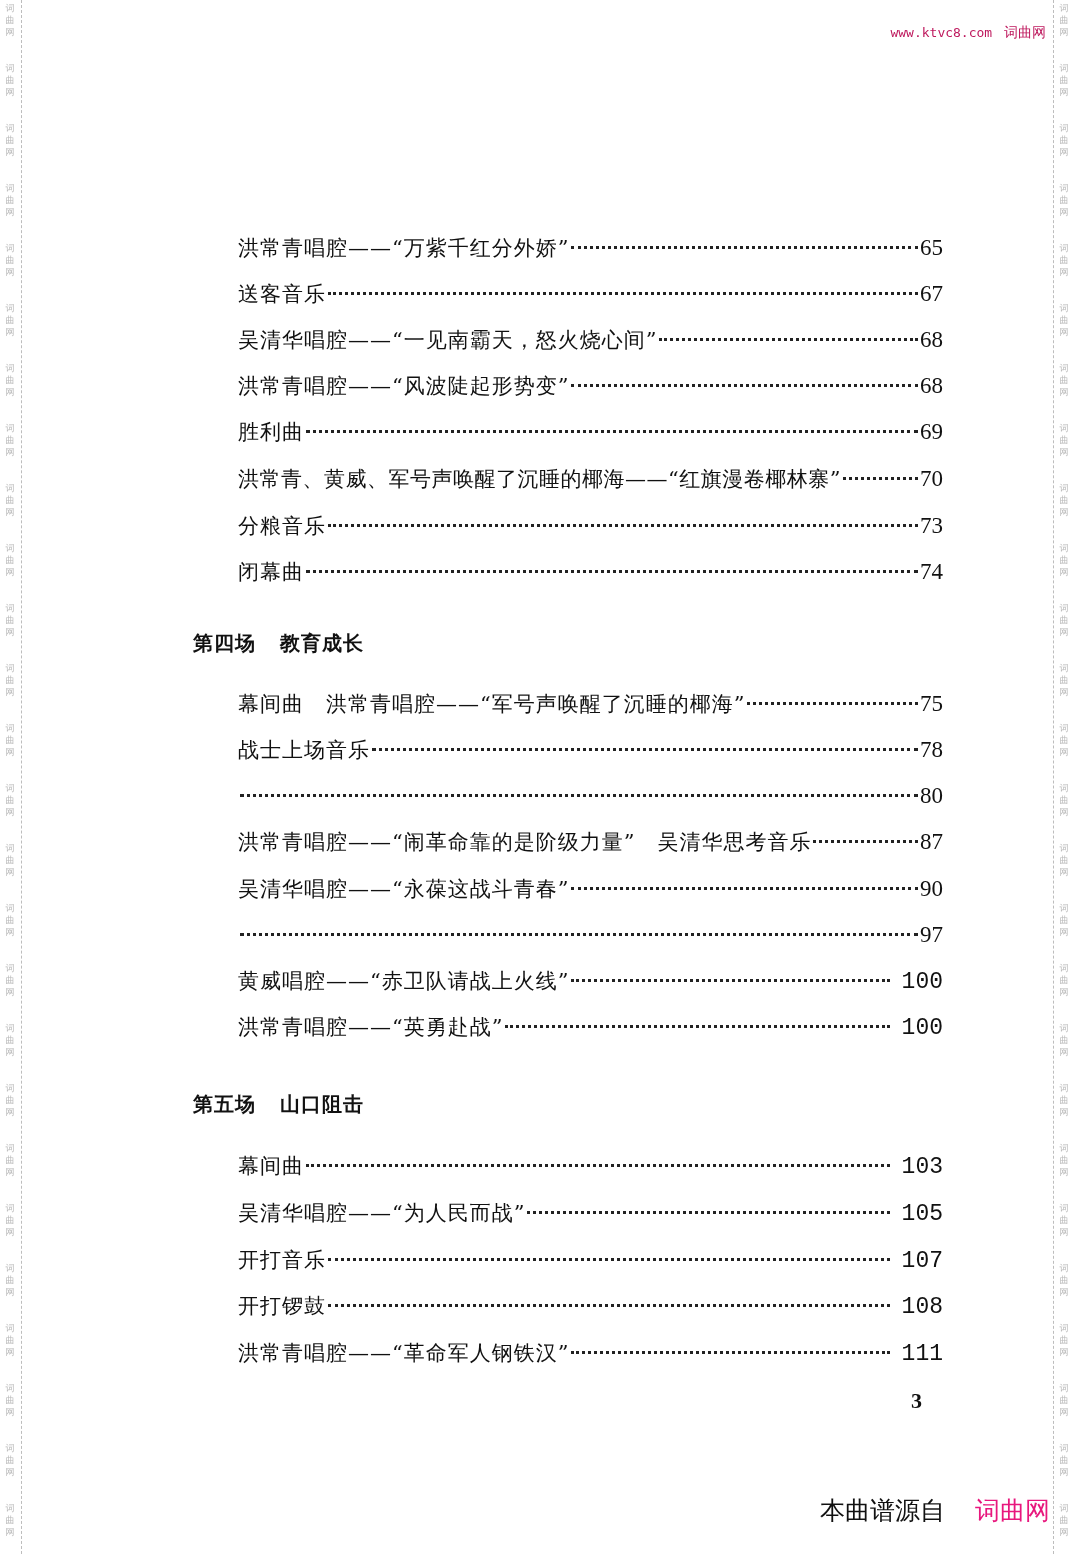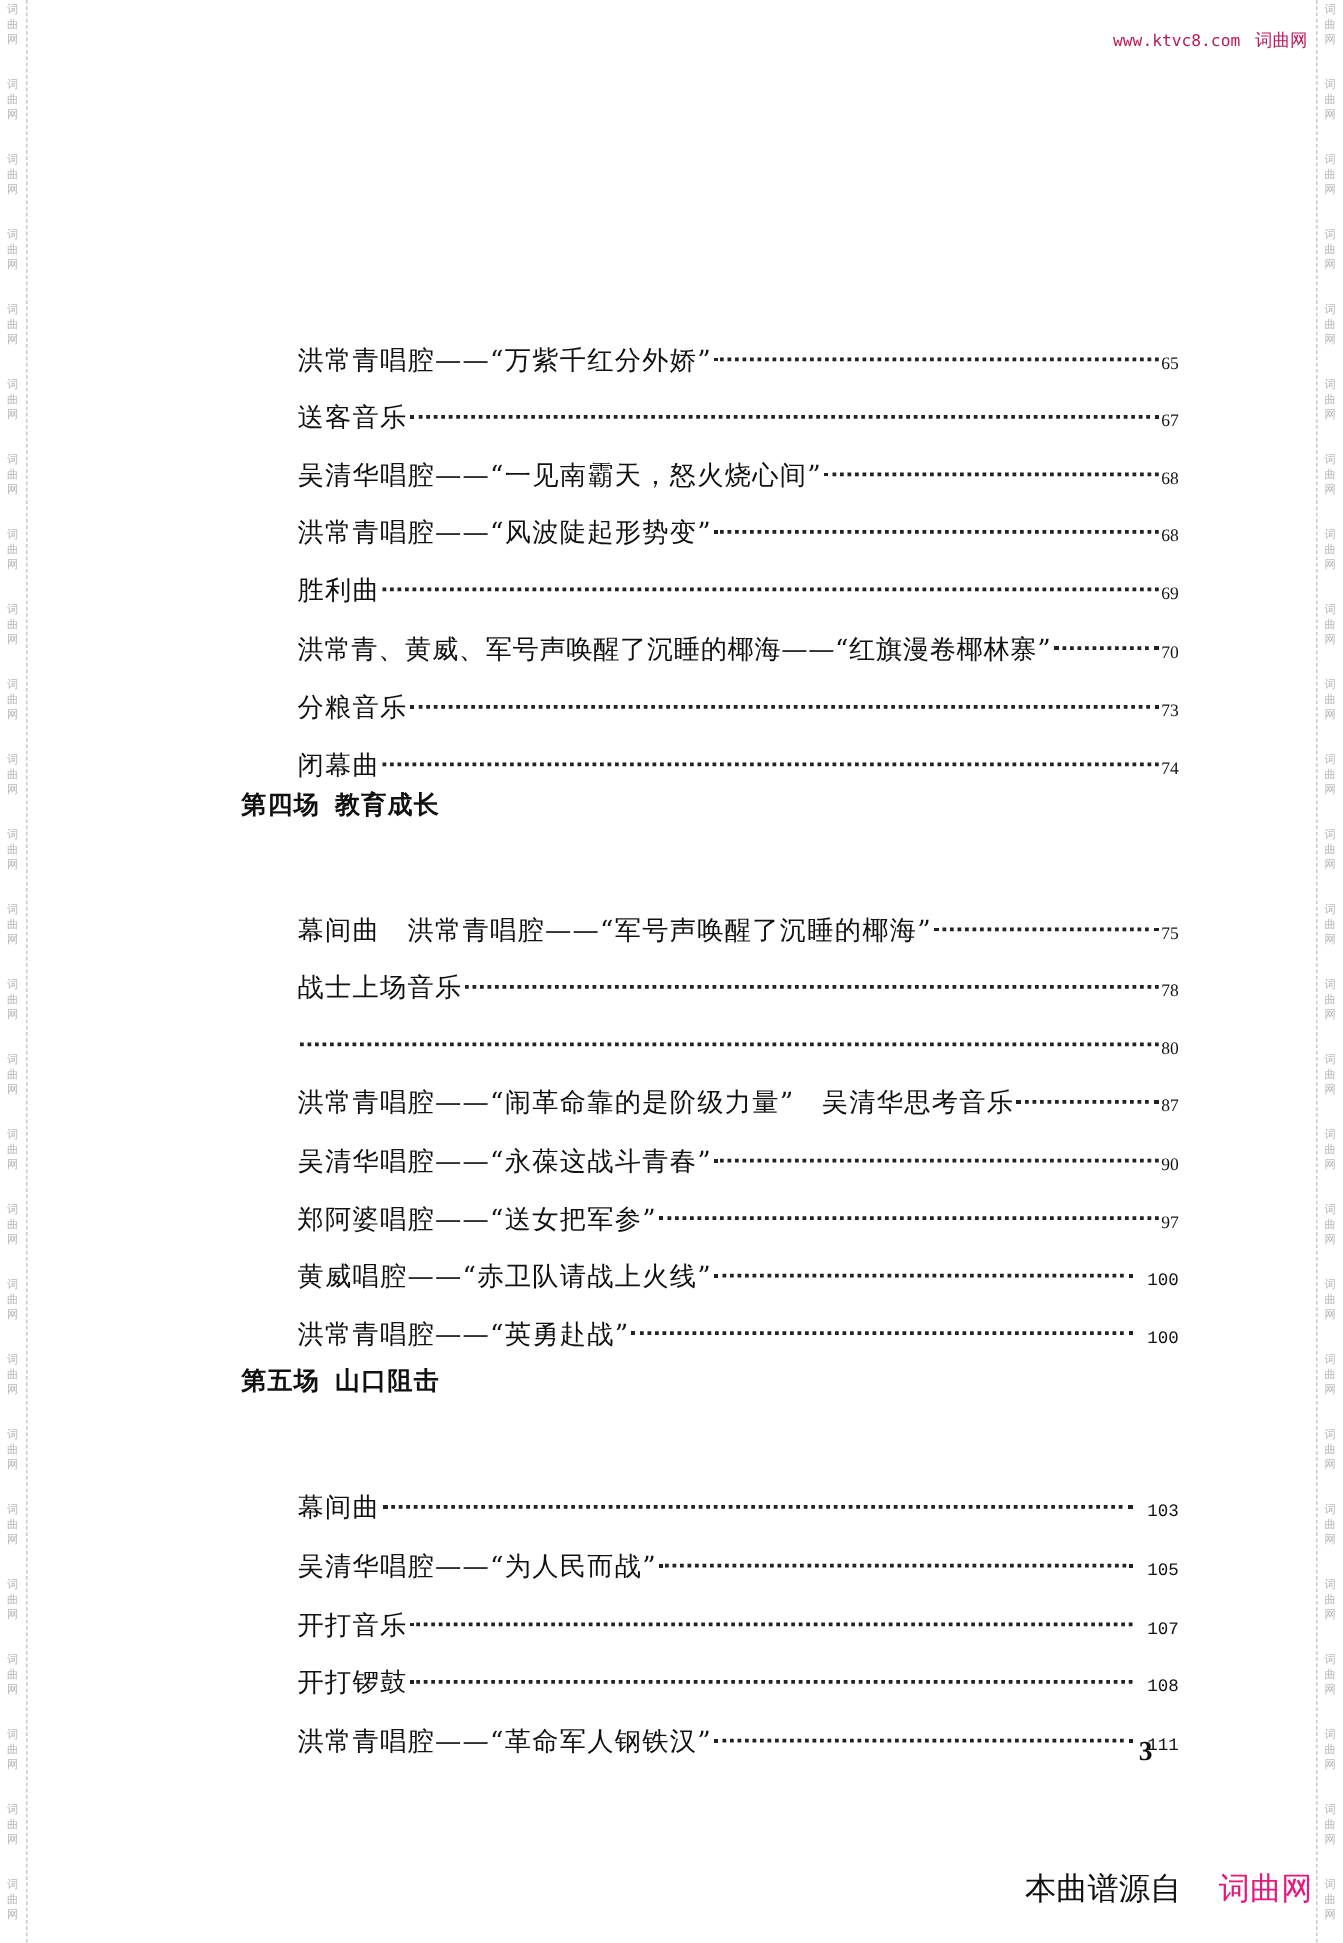--- a/index.html
+++ b/index.html
@@ -47,30 +47,29 @@
     }
     .entry .title { white-space: nowrap; }
     .entry .leader {
       flex: 1; margin: 0 2px;
       border-bottom: 3px dotted #222;
       transform: translateY(-6px);
       min-width: 20px;
     }
     .entry .page {
       font-family: "Liberation Serif", serif;
-      font-size: 14px; letter-spacing: 0;
+      font-size: 23px; letter-spacing: 0;
       white-space: nowrap;
-      margin-top: 44px;
     }
     .entry .page.wide { margin-left: 10px; font-family: Liberation Mono, monospace; }
     .section-heading {
       position: absolute; left: 193px;
       font-family: "DejaVu Sans", sans-serif;
       font-weight: bold; font-size: 20px; letter-spacing: 1px;
-      display: flex; gap: 12px;
+      display: flex; gap: 24px;
     }
     .page-number {
       position: absolute; left: 911px; top: 1388px;
       font-family: "Liberation Serif", serif; font-weight: bold; font-size: 22px;
     }
     .footer-source {
       position: absolute; left: 820px; top: 1494px;
       font-family: "DejaVu Sans", sans-serif; font-size: 25px;
     }
     .footer-source .label { color: #111; }
@@ -416,21 +415,20 @@
     <span class="title">洪常青唱腔——“闹革命靠的是阶级力量”　吴清华思考音乐</span>
     <span class="leader"></span>
     <span class="page">87</span>
   </div>
   <div class="entry" style="top:875px">
     <span class="title">吴清华唱腔——“永葆这战斗青春”</span>
     <span class="leader"></span>
     <span class="page">90</span>
   </div>
   <div class="entry" style="top:921px">
-    <span class="title">郑阿婆唱腔——“送女把军参”</span>
     <span class="leader"></span>
     <span class="page">97</span>
   </div>
   <div class="entry" style="top:967px">
     <span class="title">黄威唱腔——“赤卫队请战上火线”</span>
     <span class="leader"></span>
     <span class="page wide">100</span>
   </div>
   <div class="entry" style="top:1013px">
     <span class="title">洪常青唱腔——“英勇赴战”</span>

